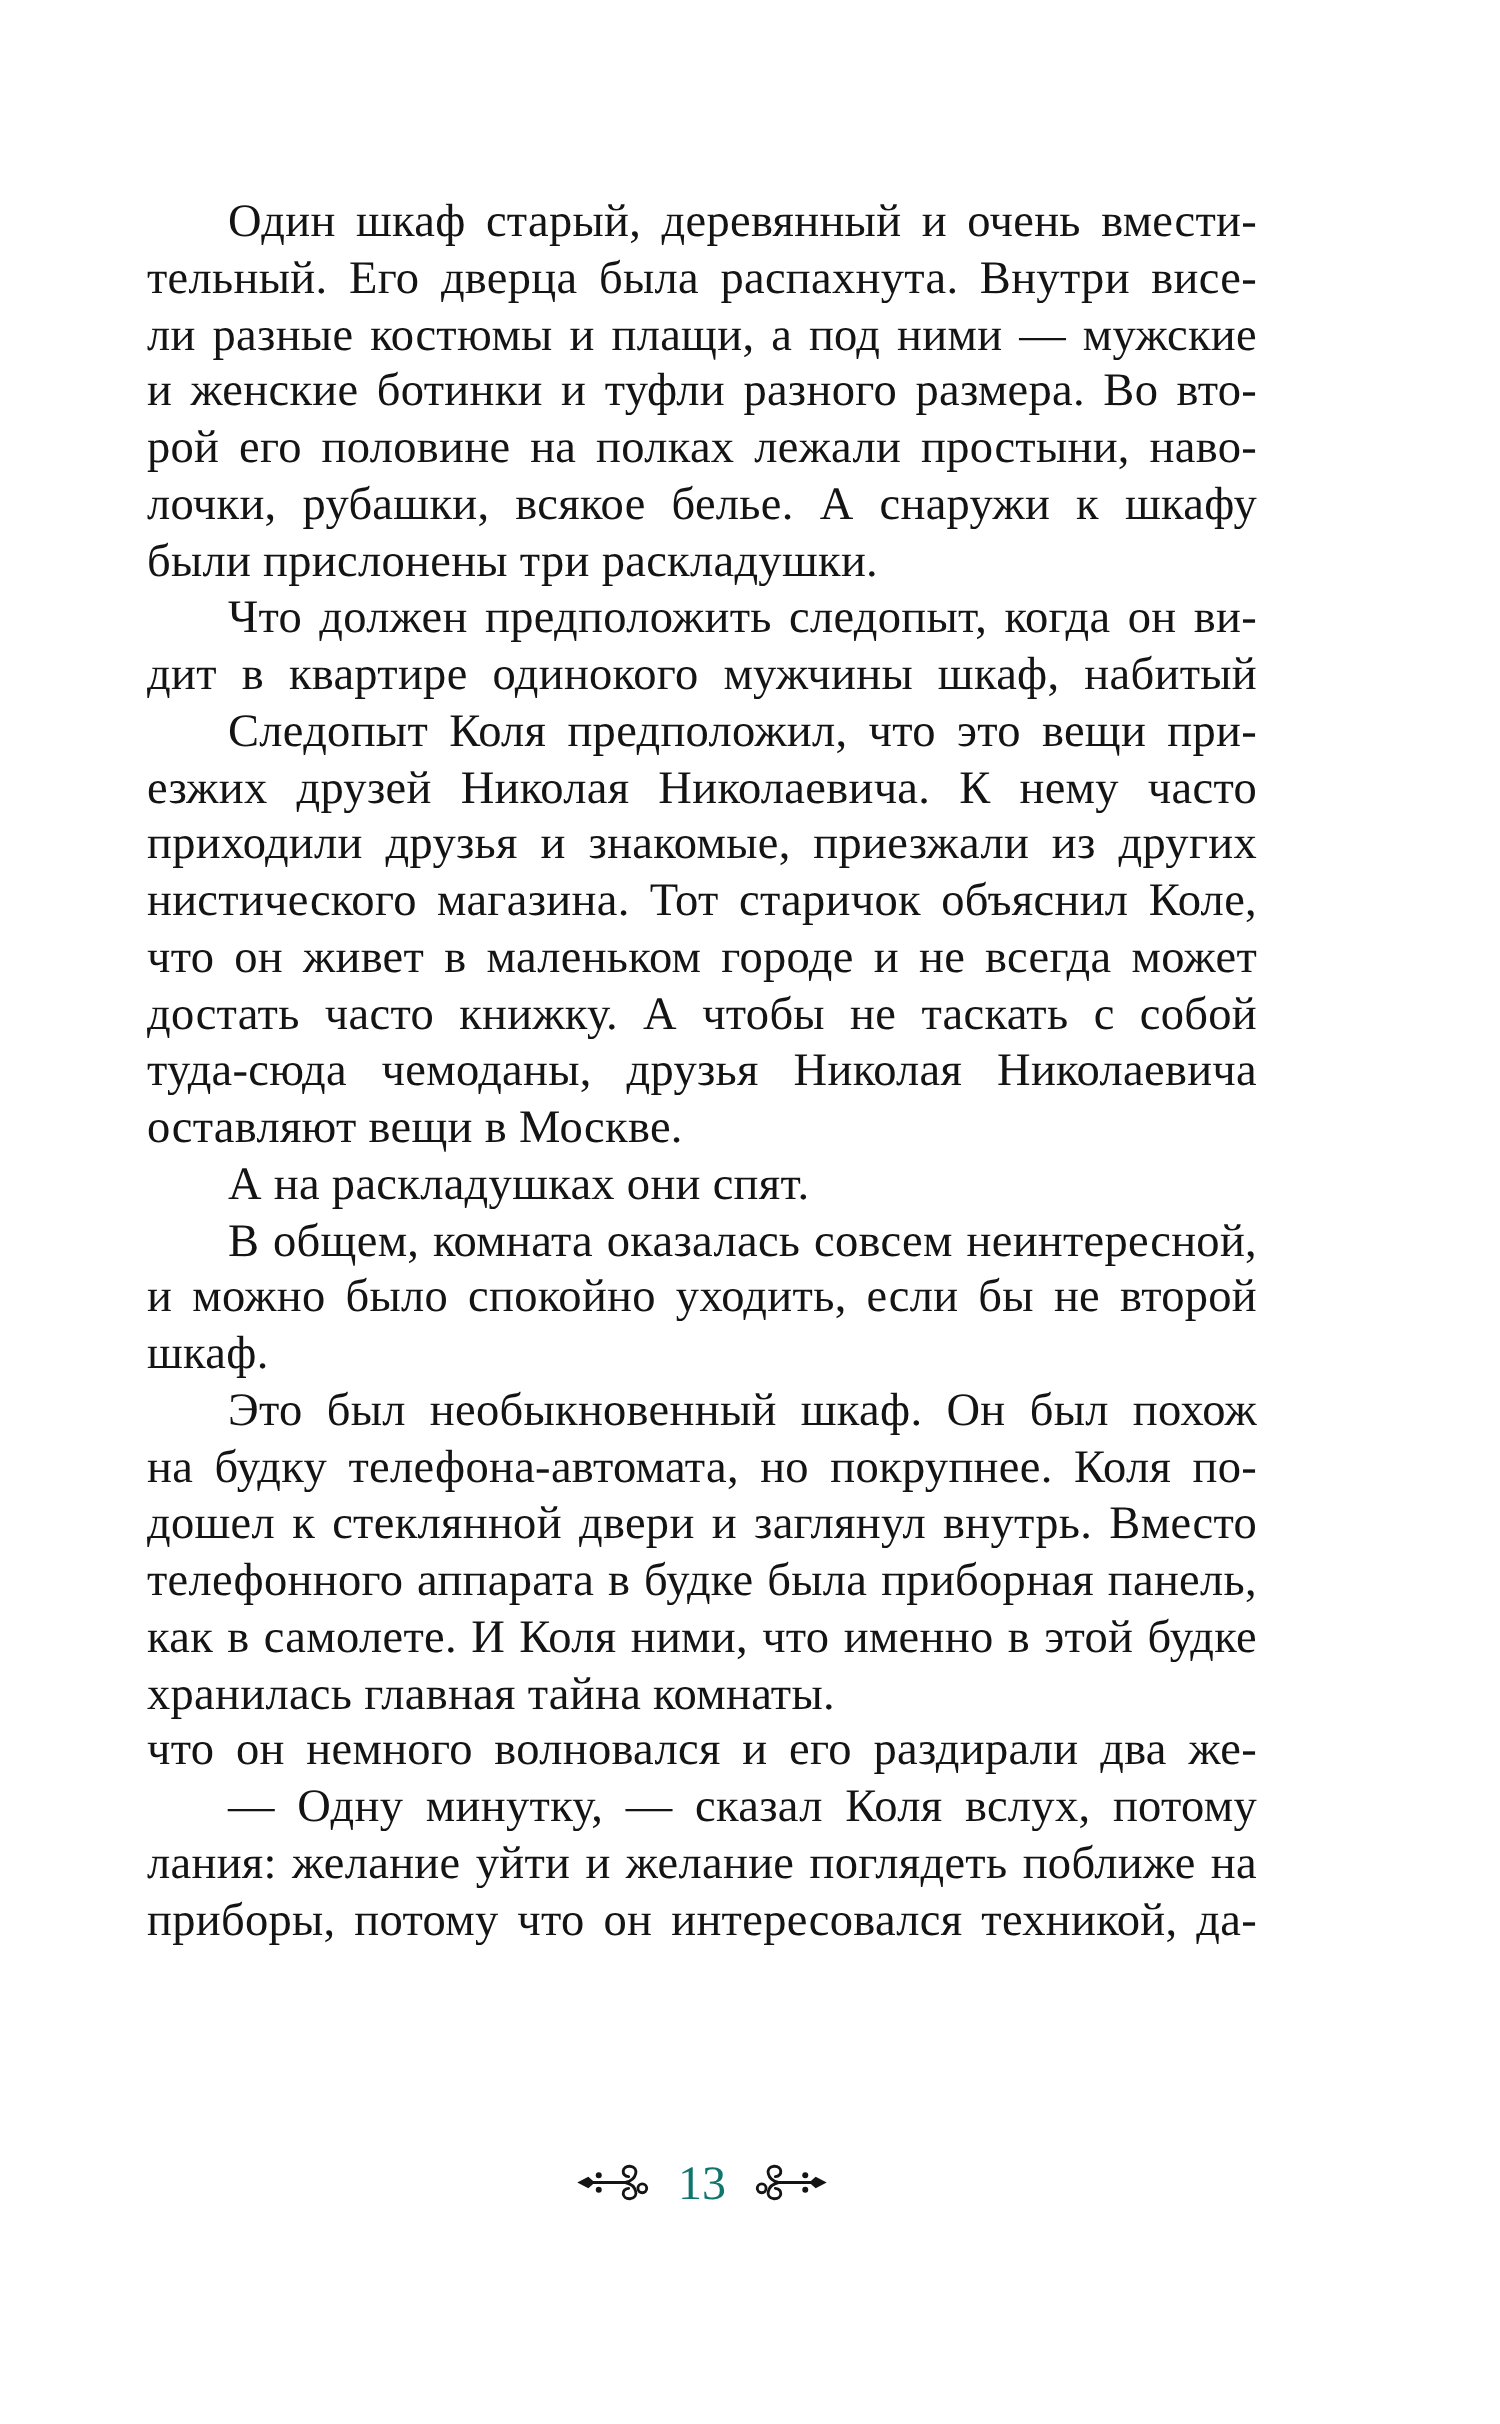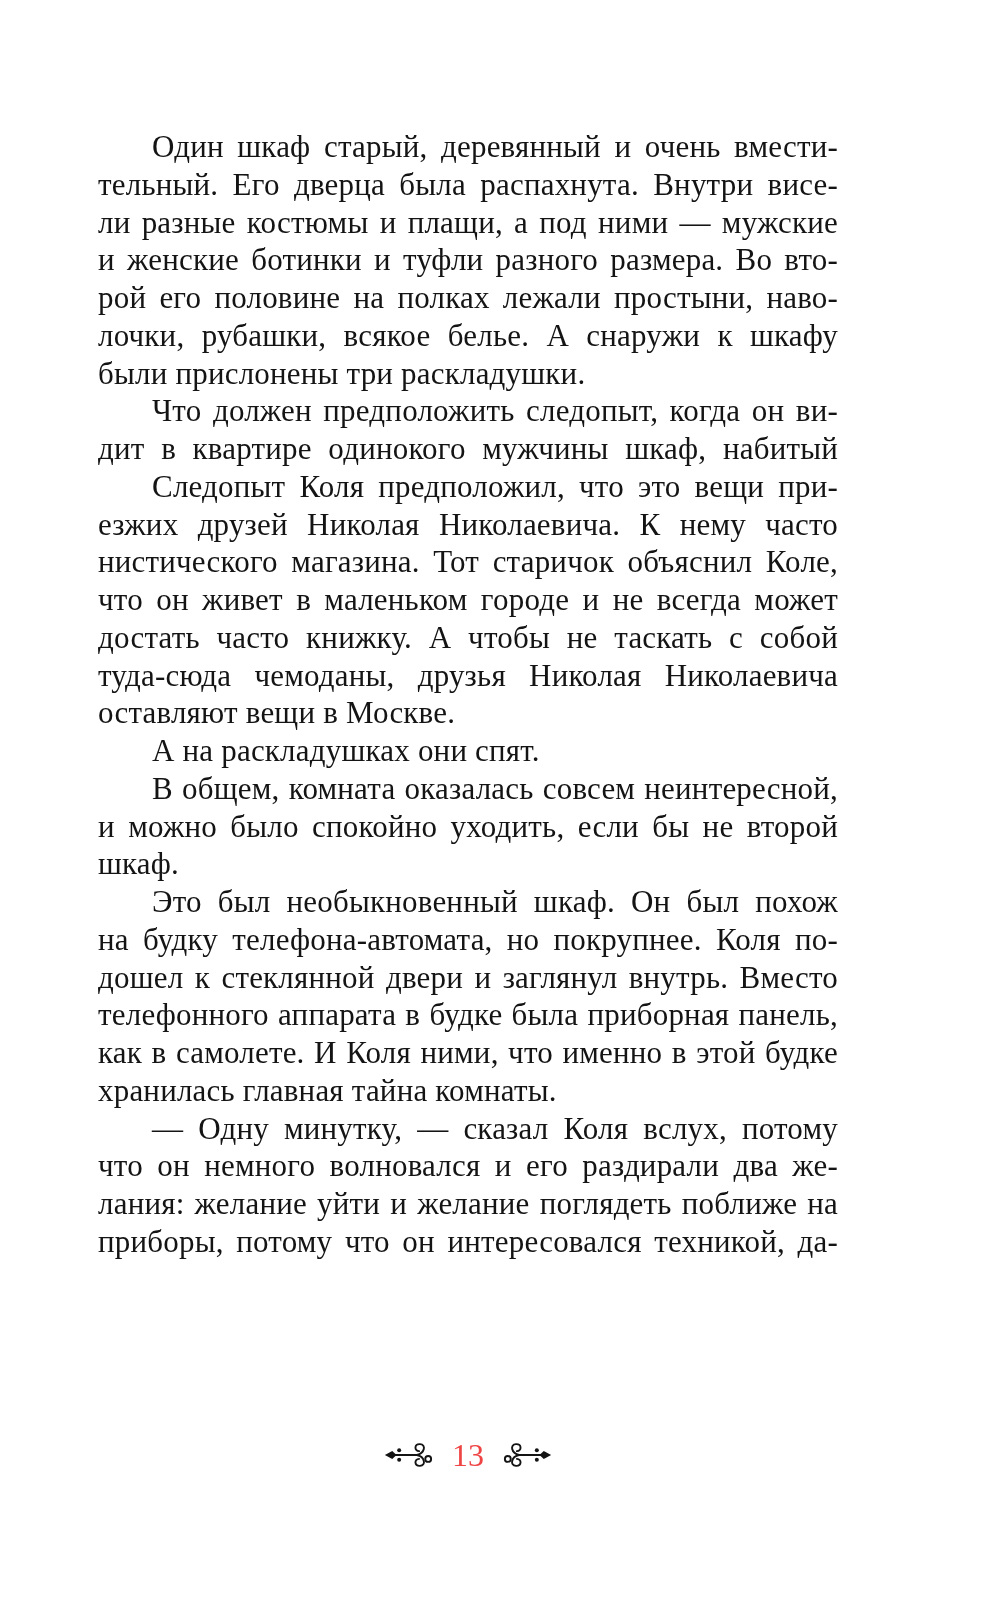--- a/index.html
+++ b/index.html
@@ -45,21 +45,21 @@
     width: 740px;
     height: 44px;
     display: flex;
     align-items: center;
     justify-content: center;
     gap: 16px;
   }
   .page-num {
     font-size: 32px;
     line-height: 40px;
-    color: #ef4444;
+    color: #0f766e;
   }
   .orn {
     display: inline-flex;
     width: 52px;
     height: 32px;
   }
   .orn svg { width: 100%; height: 100%; }
   .orn-r { transform: scaleX(-1); }
 </style>
 </head>
@@ -77,20 +77,21 @@
         <div class="line just">лочки, рубашки, всякое белье. А снаружи к шкафу</div>
         <div class="line">были прислонены три раскладушки.</div>
       </div>
       <div class="para">
         <div class="line just indent">Что должен предположить следопыт, когда он ви-</div>
         <div class="line just">дит в квартире одинокого мужчины шкаф, набитый</div>
       </div>
       <div class="para">
         <div class="line just indent">Следопыт Коля предположил, что это вещи при-</div>
         <div class="line just">езжих друзей Николая Николаевича. К нему часто</div>
+        <div class="line just">приходили друзья и знакомые, приезжали из других</div>
         <div class="line just">нистического магазина. Тот старичок объяснил Коле,</div>
         <div class="line just">что он живет в маленьком городе и не всегда может</div>
         <div class="line just">достать часто книжку. А чтобы не таскать с собой</div>
         <div class="line just">туда-сюда чемоданы, друзья Николая Николаевича</div>
         <div class="line">оставляют вещи в Москве.</div>
       </div>
       <div class="para">
         <div class="line indent">А на раскладушках они спят.</div>
       </div>
       <div class="para">
@@ -100,22 +101,22 @@
       </div>
       <div class="para">
         <div class="line just indent">Это был необыкновенный шкаф. Он был похож</div>
         <div class="line just">на будку телефона-автомата, но покрупнее. Коля по-</div>
         <div class="line just">дошел к стеклянной двери и заглянул внутрь. Вместо</div>
         <div class="line just">телефонного аппарата в будке была приборная панель,</div>
         <div class="line just">как в самолете. И Коля ними, что именно в этой будке</div>
         <div class="line">хранилась главная тайна комнаты.</div>
       </div>
       <div class="para">
+        <div class="line just">что он немного волновался и его раздирали два же-</div>
         <div class="line just indent">— Одну минутку, — сказал Коля вслух, потому</div>
-        <div class="line just">что он немного волновался и его раздирали два же-</div>
         <div class="line just">лания: желание уйти и желание поглядеть поближе на</div>
         <div class="line just">приборы, потому что он интересовался техникой, да-</div>
       </div>
     </main>
 
   <footer class="page-footer">
     <span class="orn">
       <svg viewBox="0 0 60 34" xmlns="http://www.w3.org/2000/svg">
         <g stroke="#141414" fill="none" stroke-width="2.2" stroke-linecap="round">
           <path d="M10 17 H38"></path>

